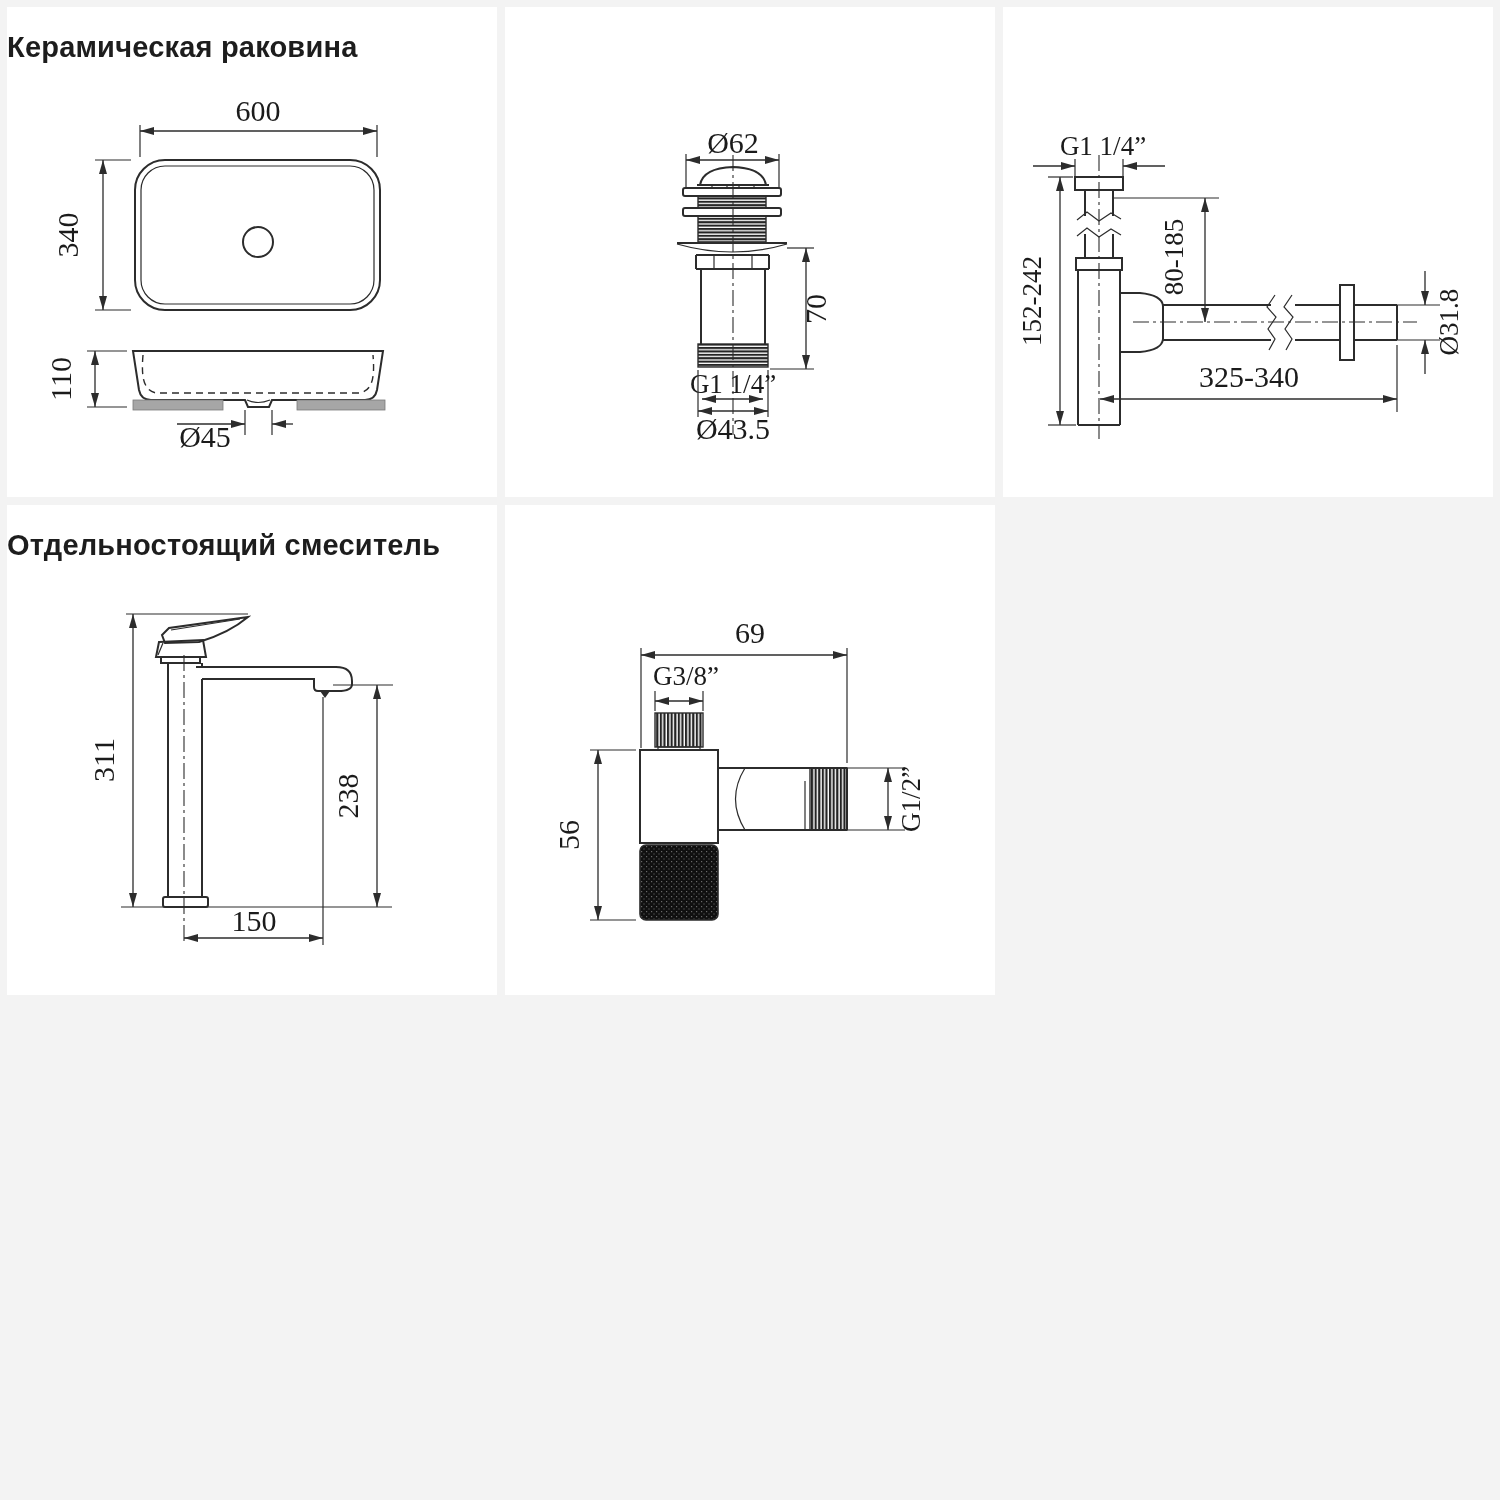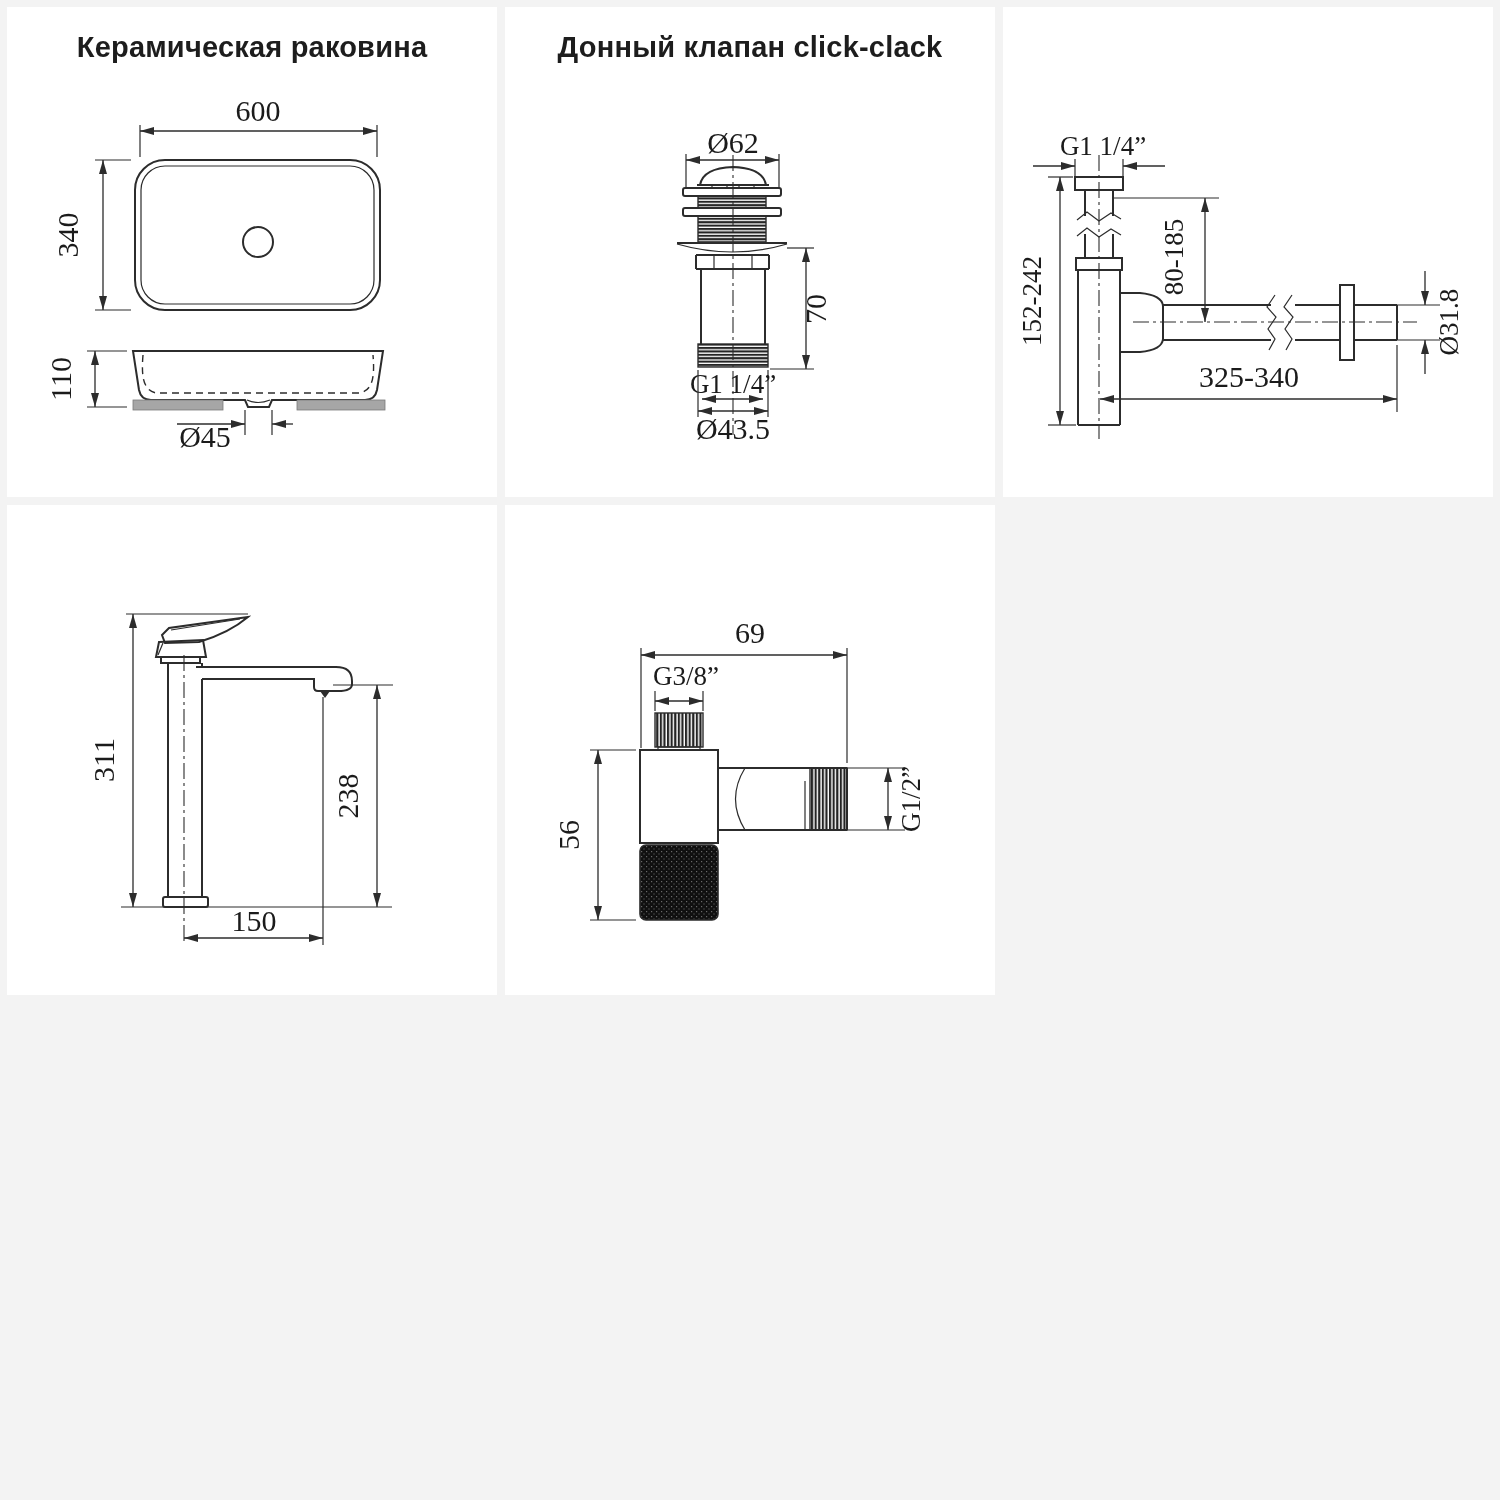--- a/index.html
+++ b/index.html
@@ -17,21 +17,20 @@
     padding:7px;
   }
   .card{
     background:#ffffff;
     position:relative;
     overflow:hidden;
   }
   .card h2{
     margin:0;
     padding-top:24px;
-    text-align:center;
     font-size:29px;
     font-weight:700;
     color:#1d1d1d;
     letter-spacing:.2px;
     position:relative;
     z-index:2;
   }
   svg.draw{position:absolute;left:0;top:0;width:490px;height:490px;z-index:1;}
   
   .ln   {stroke:#2c2c2c;stroke-width:2;fill:none;}
@@ -100,21 +99,20 @@
         <line class="thin" x1="238" y1="403" x2="238" y2="428"></line>
         <line class="thin" x1="265" y1="403" x2="265" y2="428"></line>
         <line class="dim" x1="170" y1="417" x2="238" y2="417" marker-end="url(#a1)"></line>
         <line class="dim" x1="286" y1="417" x2="265" y2="417" marker-end="url(#a1)"></line>
         <text class="dimtxt" x="198" y="440" text-anchor="middle">Ø45</text>
       </g>
     </svg>
   </figure>
 
   <figure class="card" style="margin:0">
-    <h2>Донный клапан click-clack</h2>
     <svg class="draw" viewBox="0 0 490 490">
       <defs>
         <marker id="a2" markerWidth="15" markerHeight="9" refX="14.5" refY="4.5" orient="auto-start-reverse" markerUnits="userSpaceOnUse">
           <path d="M0.5,0.5 L14.5,4.5 L0.5,8.5 Z" fill="#2c2c2c"></path>
         </marker>
         <pattern id="p2h" width="6" height="3.4" patternUnits="userSpaceOnUse">
           <rect width="6" height="2.1" fill="#242424"></rect>
         </pattern>
       </defs>
 
@@ -230,20 +228,21 @@
 
       <g>
         <line class="thin" x1="394" y1="338" x2="394" y2="405"></line>
         <line class="dim" x1="97" y1="392" x2="394" y2="392" marker-start="url(#a3)" marker-end="url(#a3)"></line>
         <text class="dimtxt" x="246" y="380" text-anchor="middle">325-340</text>
       </g>
     </svg>
   </figure>
 
   <figure class="card" style="margin:0">
+    <h2>Отдельностоящий смеситель</h2>
     <svg class="draw" viewBox="0 0 490 490">
       <defs>
         <marker id="a4" markerWidth="15" markerHeight="9" refX="14.5" refY="4.5" orient="auto-start-reverse" markerUnits="userSpaceOnUse">
           <path d="M0.5,0.5 L14.5,4.5 L0.5,8.5 Z" fill="#2c2c2c"></path>
         </marker>
       </defs>
 
       <g>
         <path class="ln" d="M241,112 L162,123 L155,130 L158,138 L192,137 Q222,128 241,112 Z"></path>
         <line class="thin" x1="164" y1="125" x2="233" y2="114"></line>

